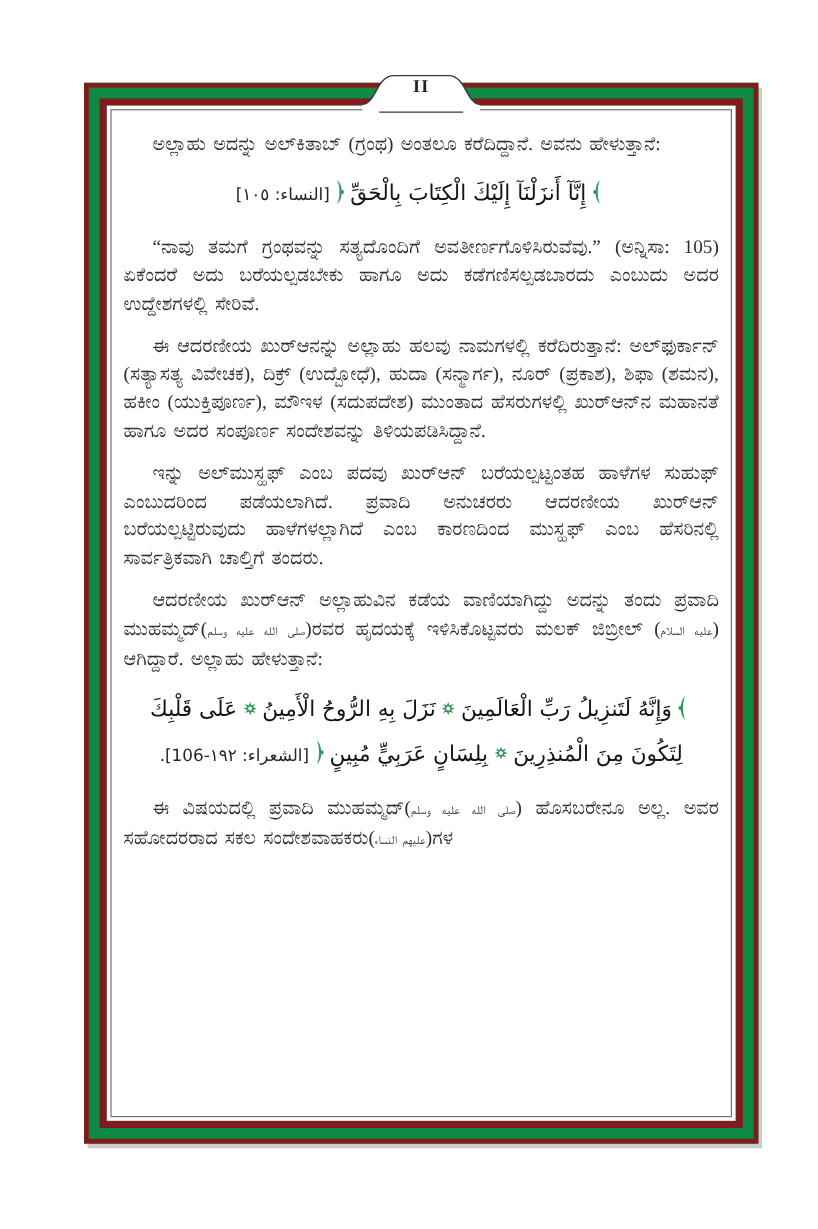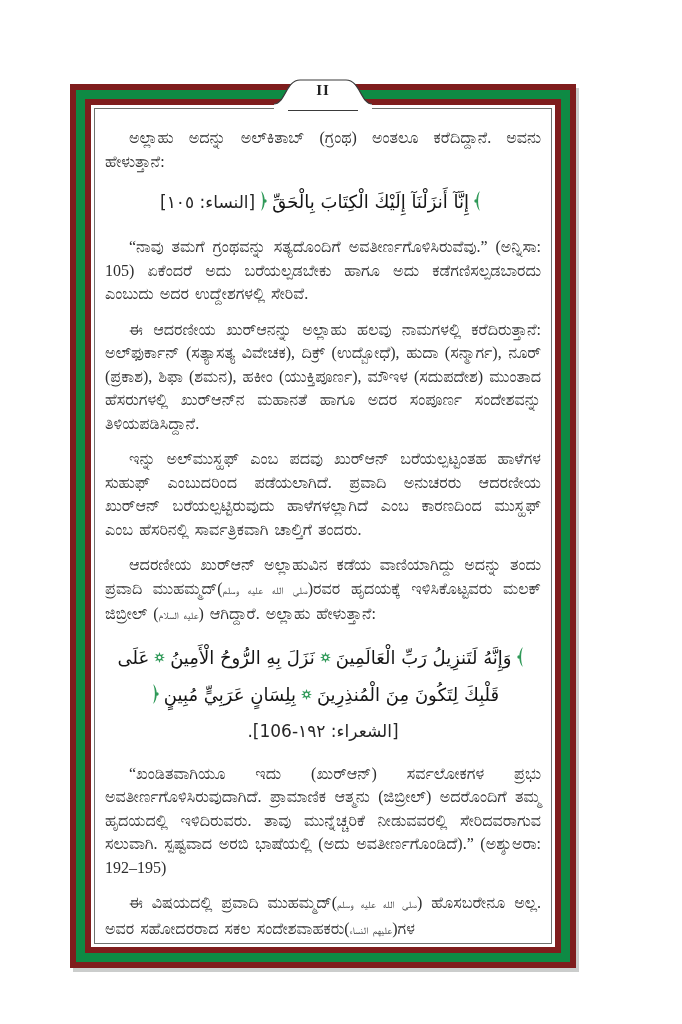--- a/index.html
+++ b/index.html
@@ -5,23 +5,23 @@
   html, body { margin:0; padding:0; }
   body { background:#ffffff; width:682px; height:1024px; overflow:hidden; }
 
   .page {
     position:relative; width:682px; height:1024px; background:#ffffff;
     font-family:"Liberation Serif", serif;
   }
 
   
   .frame {
-    position:absolute; left:70px; top:84px; width:506px; height:884px;
+    position:absolute; left:70px; top:69px; width:562px; height:884px;
     box-sizing:border-box;
-    border:6px solid #7f1d1d;
+    border:4px solid #7f1d1d;
     background:#0e8a44;           
     padding:9px;
     box-shadow:3px 4px 0 rgba(160,164,162,0.55);
   }
   .frame-pale   { background:#7f1d1d; height:100%; box-sizing:border-box; padding:6px; }
   .frame-white  { background:#ffffff; height:100%; box-sizing:border-box; padding:3px; }
   .frame-content{
     background:#ffffff; height:100%; box-sizing:border-box;
     border:1px solid #6f726f;
     padding:17px 10px 0 10px;
@@ -56,21 +56,21 @@
     white-space:nowrap;
   }
   .verse {
     direction:rtl; text-align:center;
     font-family:"DejaVu Sans", sans-serif;
     font-size:18px; line-height:33px; color:#151515;
     margin:2px 6px 14px 6px;
   }
   .verse .seg { unicode-bidi:isolate; }
   .verse .ref {
-    font-size:17px; color:#262626; white-space:nowrap;
+    font-size:14px; color:#262626; white-space:nowrap;
   }
   .orn { display:inline-block; vertical-align:-3px; margin:0 4px; }
   .star { display:inline-block; vertical-align:1px; margin:0 5px; }
 </style>
 </head>
 <body>
 
 <div class="page">
 
   <div class="frame">
@@ -121,21 +121,20 @@
                     <circle cx="6" cy="6" r="1.8" fill="#ffffff"></circle>
                   </svg></span><span class="seg">عَلَى قَلْبِكَ لِتَكُونَ مِنَ الْمُنذِرِينَ</span><span class="star"><svg width="11" height="11" viewBox="0 0 12 12">
                     <path d="M6,0 L7.2,3.2 L10.8,1.9 L8.6,4.8 L12,6 L8.6,7.2 L10.8,10.1 L7.2,8.8 L6,12 L4.8,8.8 L1.2,10.1 L3.4,7.2 L0,6 L3.4,4.8 L1.2,1.9 L4.8,3.2 Z" fill="#2f9958"></path>
                     <circle cx="6" cy="6" r="1.8" fill="#ffffff"></circle>
                   </svg></span><span class="seg">بِلِسَانٍ عَرَبِيٍّ مُبِينٍ</span><span class="orn" style="transform:scaleX(-1);"><svg width="9" height="20" viewBox="0 0 9 20">
                     <path d="M7,0 C2,4 2,16 7,20 C4.5,15 4.5,5 7,0 Z" fill="#2f9958"></path>
                     <circle cx="3" cy="10" r="1.7" fill="#2f9958"></circle>
                   </svg></span><span class="ref">[الشعراء: ١٩٢-106].</span>
             </div>
 
-            <p class="para">“ಖಂಡಿತವಾಗಿಯೂ ಇದು (ಖುರ್‌ಆನ್) ಸರ್ವಲೋಕಗಳ ಪ್ರಭು ಅವತೀರ್ಣಗೊಳಿಸಿರುವುದಾಗಿದೆ. ಪ್ರಾಮಾಣಿಕ ಆತ್ಮನು (ಜಿಬ್ರೀಲ್) ಅದರೊಂದಿಗೆ ತಮ್ಮ ಹೃದಯದಲ್ಲಿ ಇಳಿದಿರುವರು. ತಾವು ಮುನ್ನೆಚ್ಚರಿಕೆ ನೀಡುವವರಲ್ಲಿ ಸೇರಿದವರಾಗುವ ಸಲುವಾಗಿ. ಸ್ಪಷ್ಟವಾದ ಅರಬಿ ಭಾಷೆಯಲ್ಲಿ (ಅದು ಅವತೀರ್ಣಗೊಂಡಿದೆ).” (ಅಶ್ಶುಅರಾ: 192–195)</p>
 
             <p class="para"><span>ಈ ವಿಷಯದಲ್ಲಿ ಪ್ರವಾದಿ ಮುಹಮ್ಮದ್(</span><span class="ar-small" dir="rtl">صلى الله عليه وسلم</span><span>) ಹೊಸಬರೇನೂ ಅಲ್ಲ. ಅವರ ಸಹೋದರರಾದ ಸಕಲ ಸಂದೇಶವಾಹಕರು(</span><span class="ar-small" dir="rtl">عليهم النساء</span><span>)ಗಳ</span></p>
 
           </div>
         </div>
       </div>
     </div>
   </div>
 </div>
 

